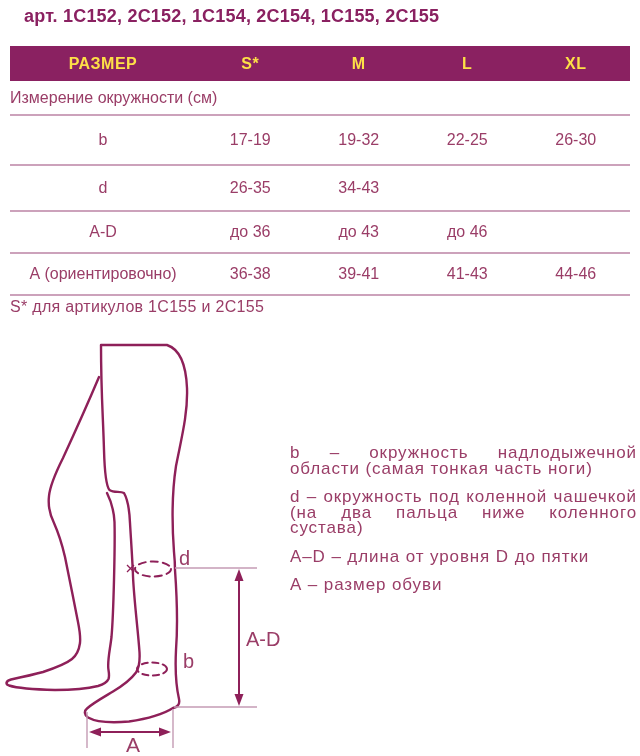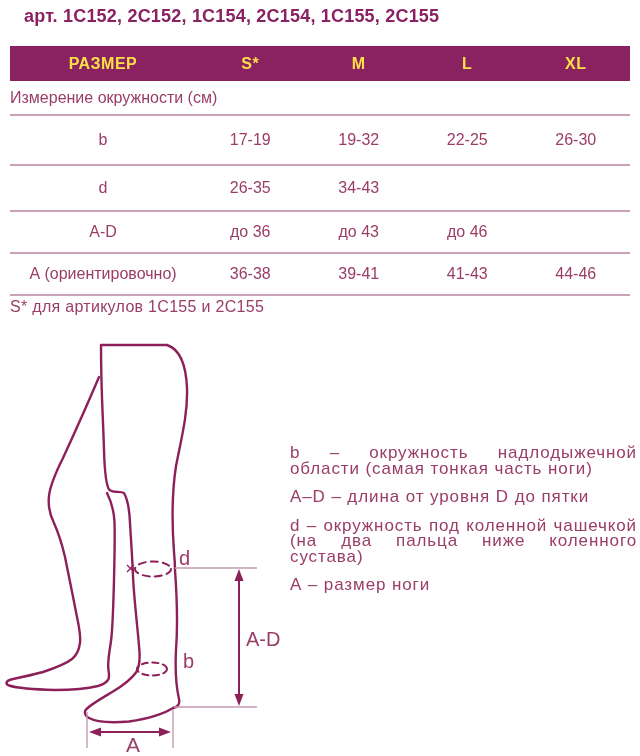--- a/index.html
+++ b/index.html
@@ -156,19 +156,19 @@
       </g>
 
       <text x="179" y="565" font-size="20">d</text>
       <text x="183" y="668" font-size="20">b</text>
       <text x="246" y="646" font-size="20">A-D</text>
       <text x="133" y="752" font-size="21" text-anchor="middle">А</text>
     </svg>
 
     <div class="legend">
       <p>b – окружность надлодыжечной области (самая тонкая часть ноги)</p>
+      <p>d – окружность под коленной чашечкой (на два пальца ниже ко­ленного сустава)</p>
       <p>А–D – длина от уровня D до пятки</p>
-      <p>d – окружность под коленной чашечкой (на два пальца ниже ко­ленного сустава)</p>
-      <p>А – размер ноги</p>
+      <p>А – размер обуви</p>
     </div>
   </div>
 
 </div>
 
 </body></html>

